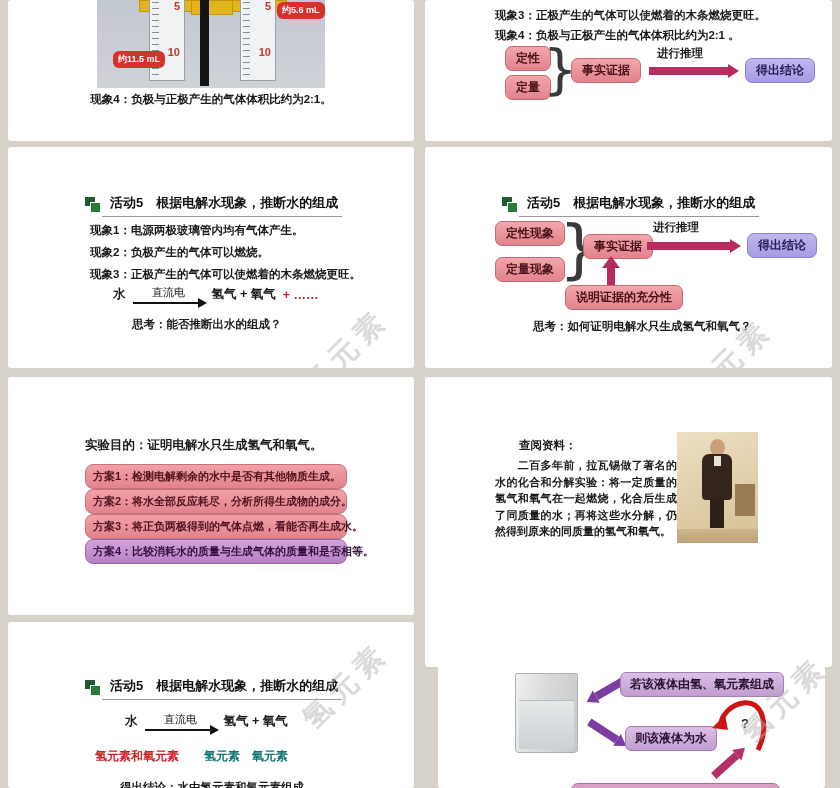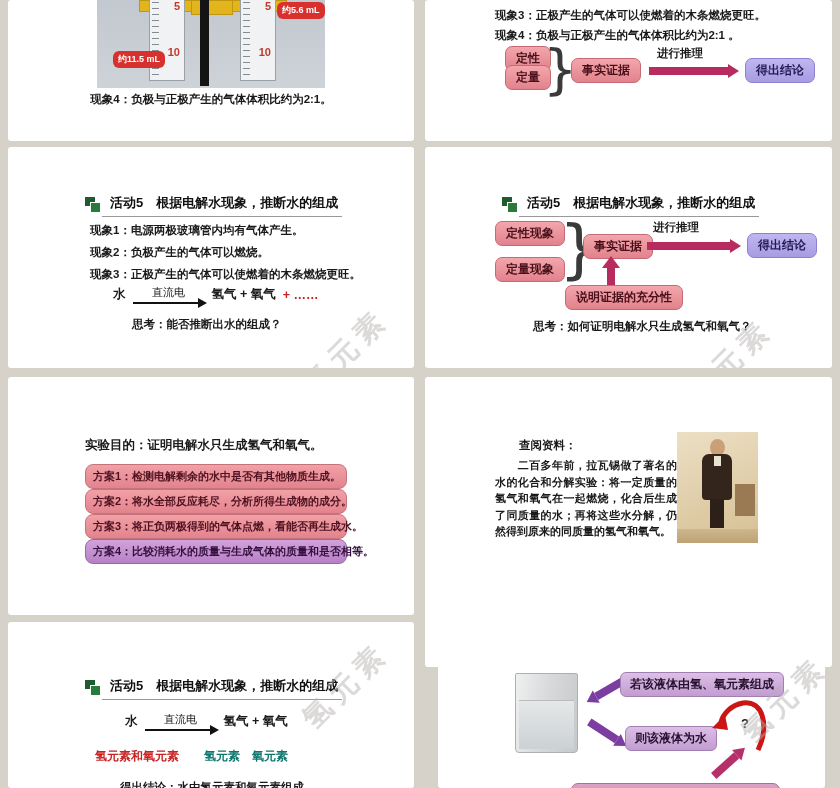--- a/index.html
+++ b/index.html
@@ -111,21 +111,21 @@
       <span class="badge" style="left:16px;top:51px">约11.5 mL</span>
       <span class="badge" style="left:180px;top:2px">约5.6 mL</span>
     </div>
     <div class="caption">现象4：负极与正极产生的气体体积比约为2:1。</div>
   </div>
 
   <div class="panel" style="left:425px;top:0;width:407px;height:141px">
     <span class="tline" style="left:70px;top:8px">现象3：正极产生的气体可以使燃着的木条燃烧更旺。</span>
     <span class="tline" style="left:70px;top:28px">现象4：负极与正极产生的气体体积比约为2:1 。</span>
     <span class="pbox" style="left:80px;top:46px">定性</span>
-    <span class="pbox" style="left:80px;top:65px">定量</span>
+    <span class="pbox" style="left:80px;top:75px">定量</span>
     <span class="bracket" style="left:118px;top:43px;font-size:54px">}</span>
     <span class="pbox" style="left:146px;top:58px">事实证据</span>
     <span class="flowlabel" style="left:232px;top:46px">进行推理</span>
     <div class="harrow" style="left:224px;top:63px;width:90px">
         <i class="sh"></i>
         <i class="hd"></i>
       </div>
     <span class="lbox" style="left:320px;top:58px">得出结论</span>
   </div>
 

